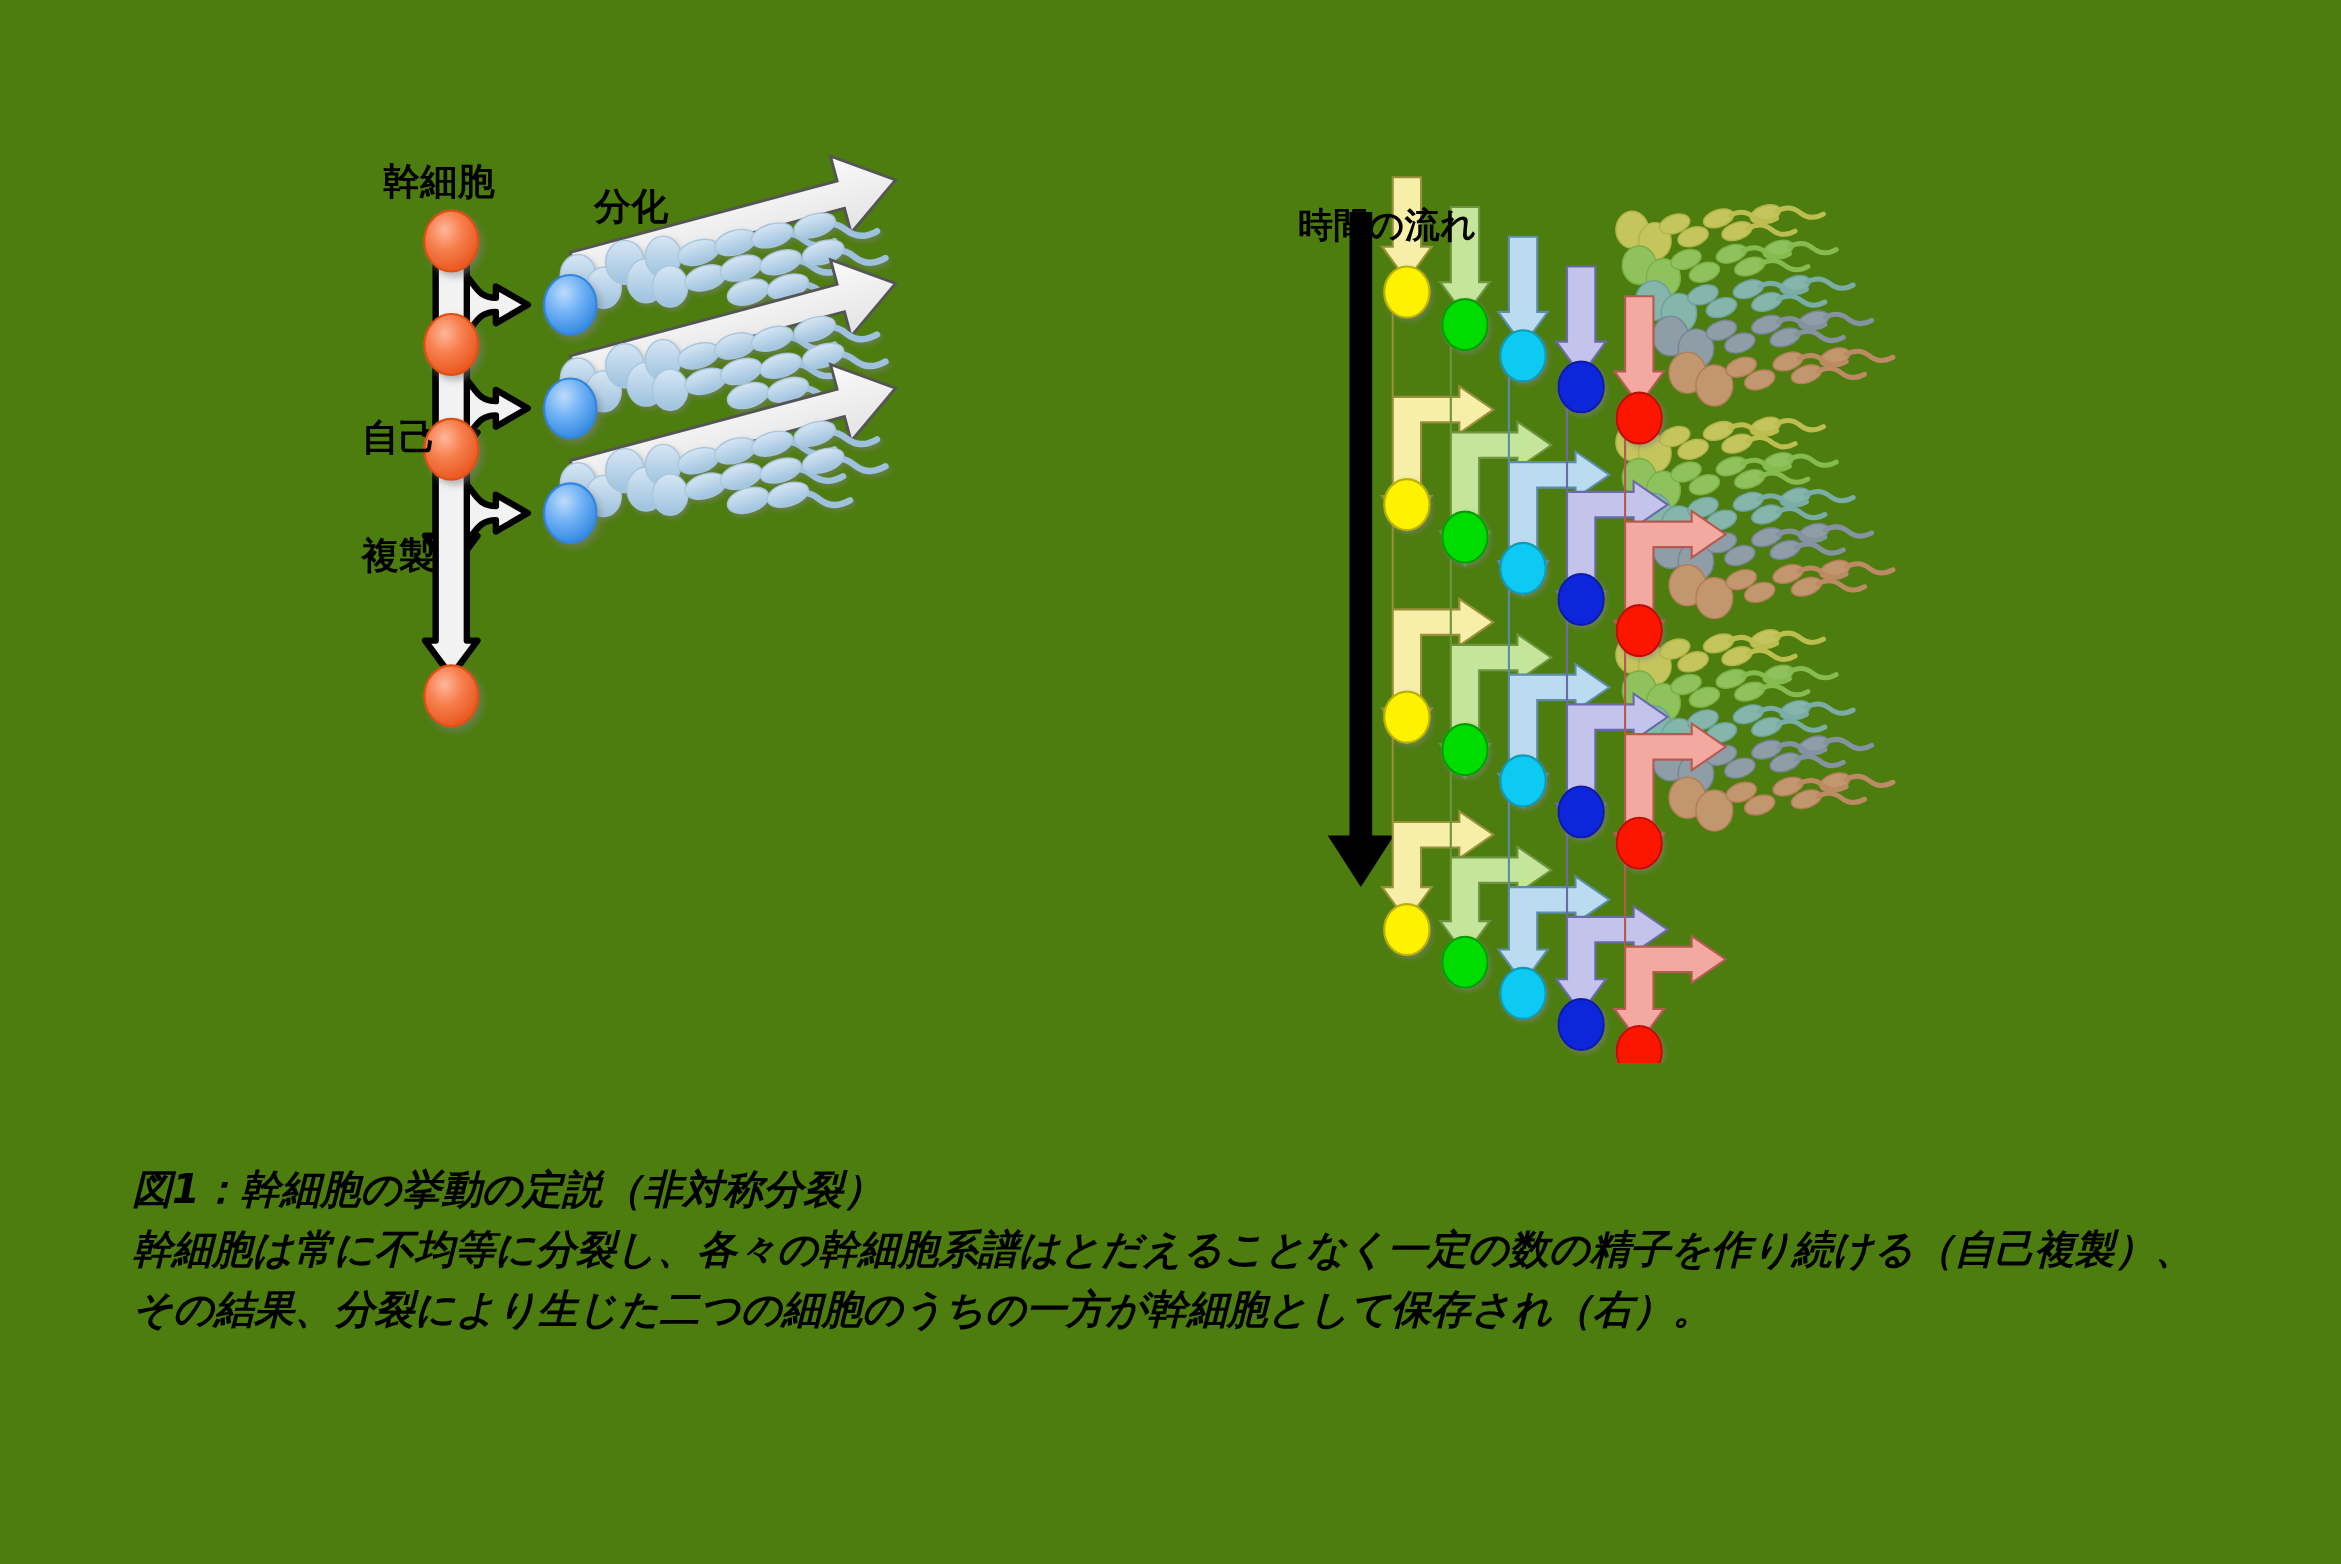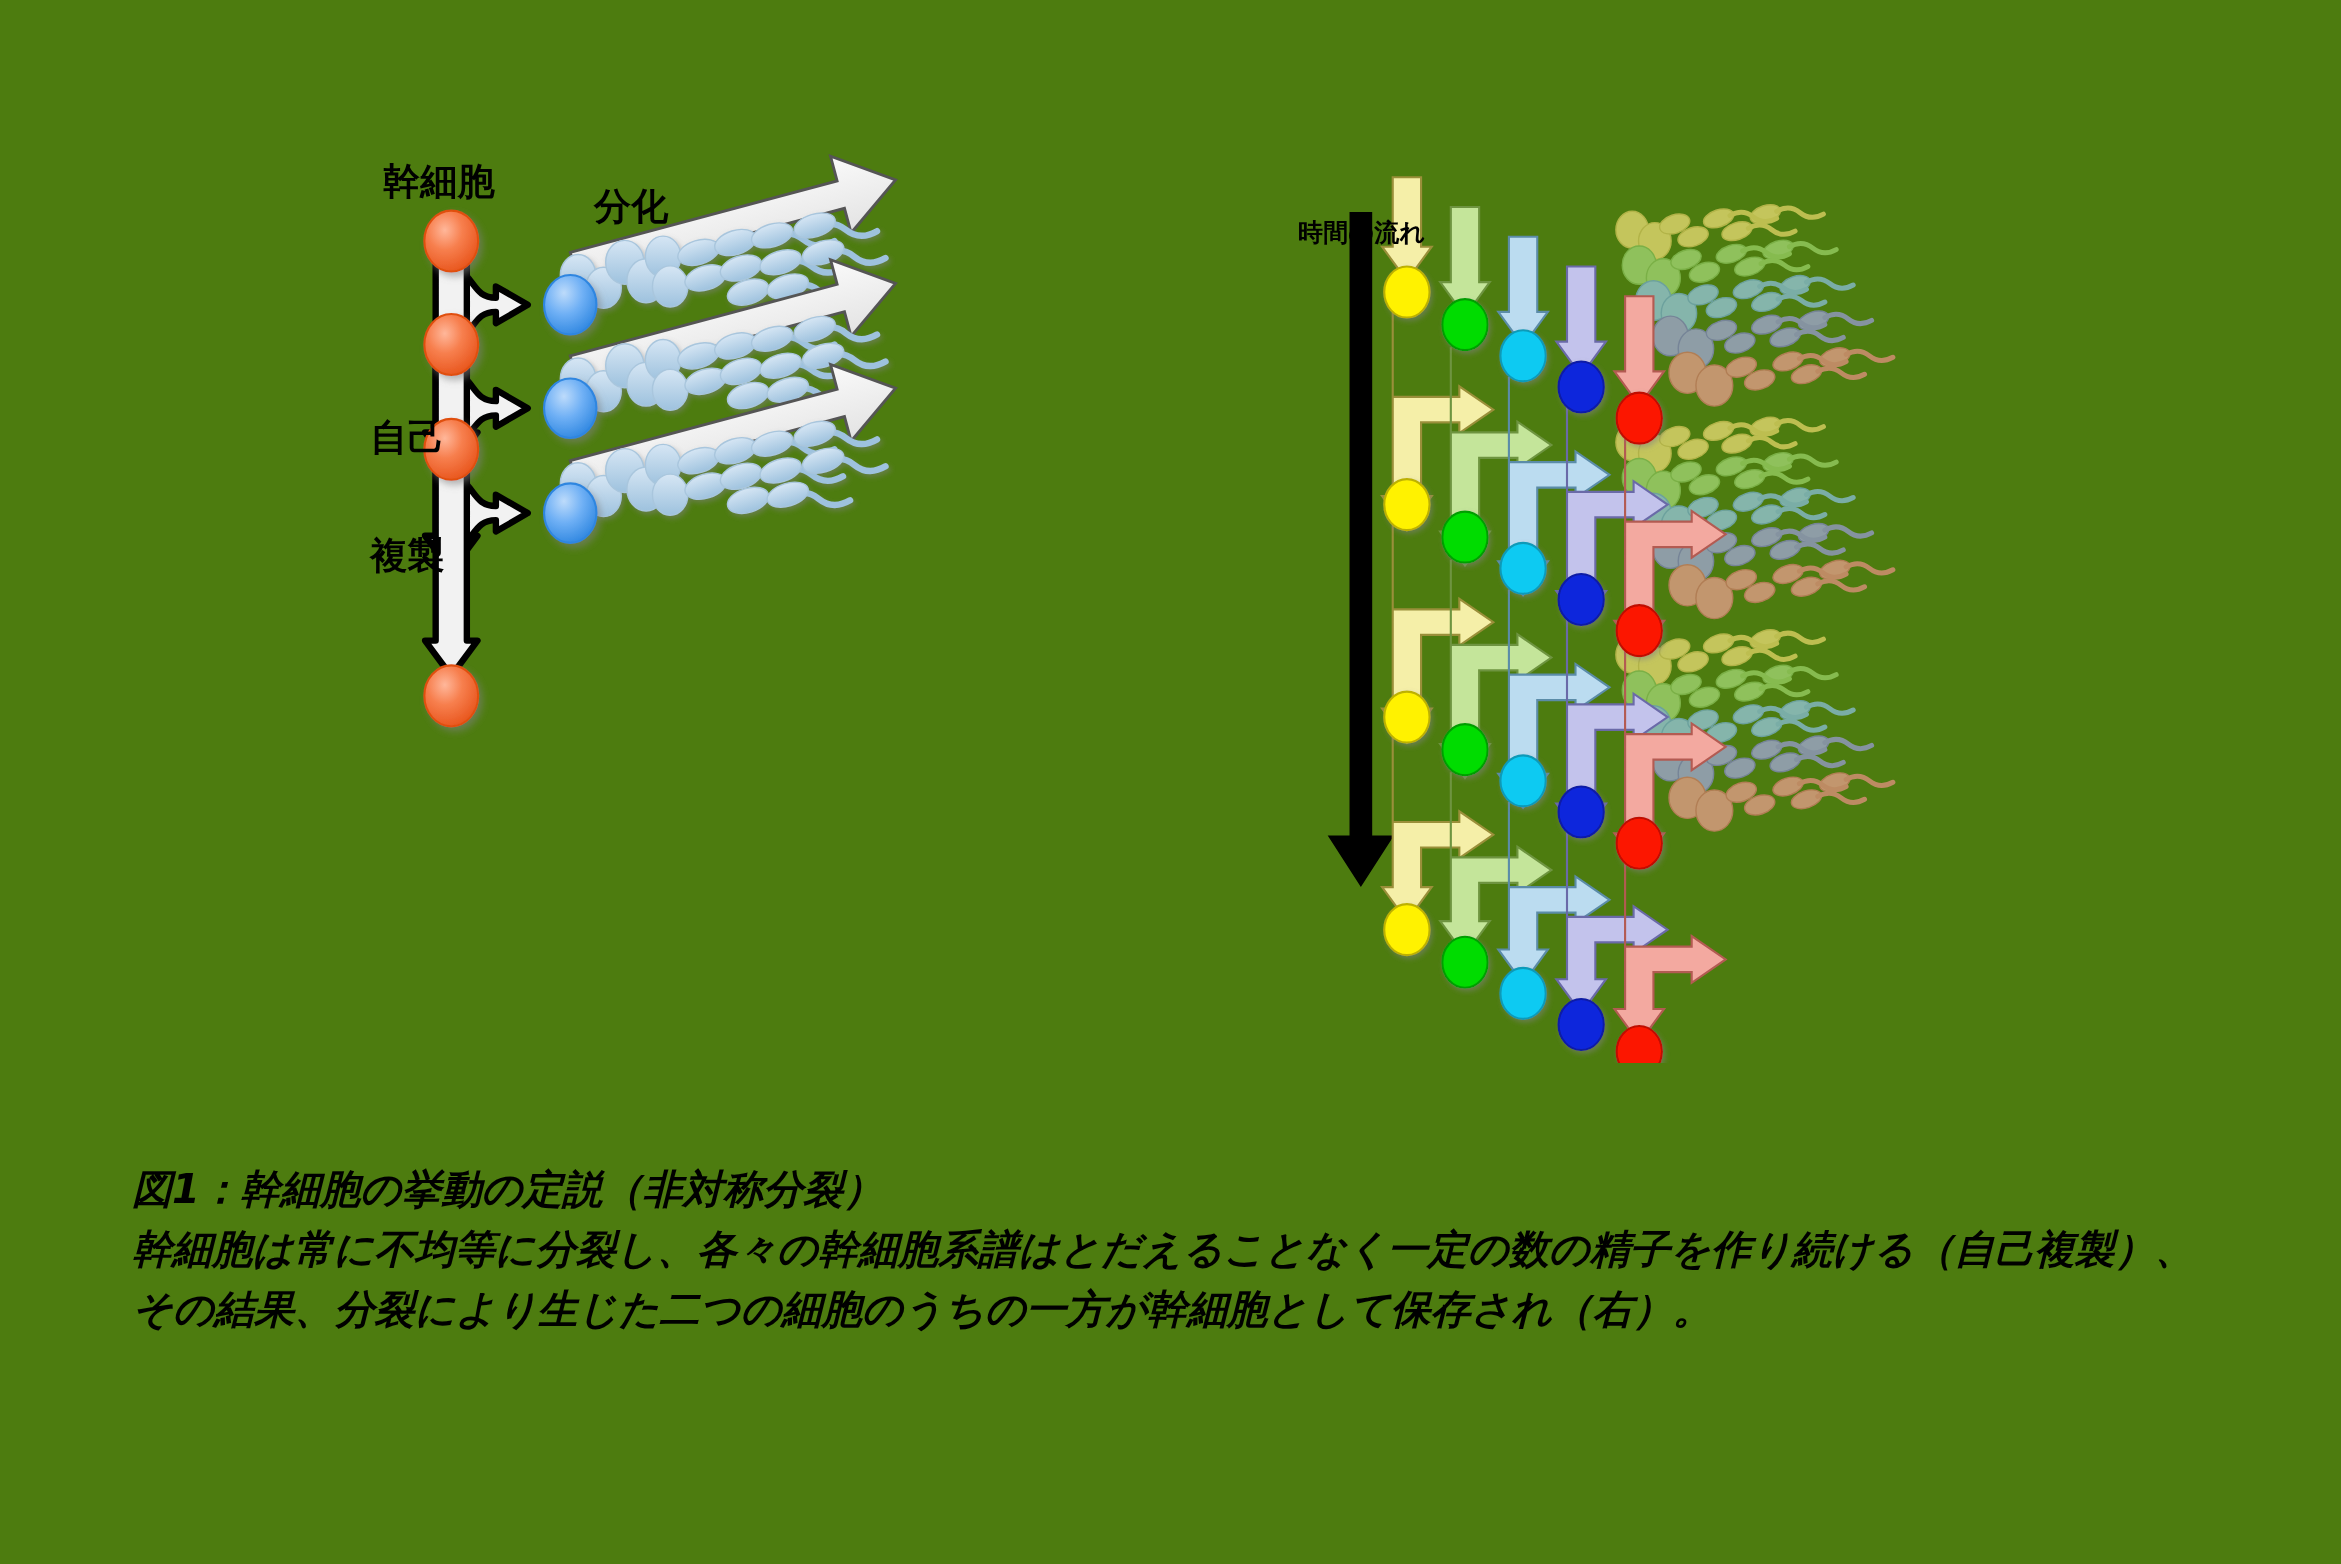--- a/index.html
+++ b/index.html
@@ -16,25 +16,25 @@
 
   
   .jp-label{
     font-family:"DejaVu Sans","Liberation Sans",sans-serif;
     font-weight:bold;color:#000;white-space:pre;
     letter-spacing:0.01em;
   }
   .label-stem{font-size:37px;left:383px;top:157px;}
   .label-diff{font-size:37px;left:594px;top:182px;}
   .label-self{
-    font-size:37px;left:317px;top:340px;
-    line-height:1.06;text-align:right;width:128px;
+    font-size:37px;left:335px;top:340px;
+    line-height:1.06;text-align:center;width:128px;
   }
   .label-time{
-    font-size:25px;left:1298px;top:220px;
+    font-size:35px;left:1298px;top:207px;
     width:40px;line-height:1.04;text-align:center;
     word-break:break-all;
   }
 
   
   #caption{
     position:absolute;left:132px;top:1159px;width:2125px;
     font-family:"DejaVu Sans","Liberation Sans",sans-serif;
     font-size:40px;font-weight:bold;color:#000;
     line-height:1.50;letter-spacing:0.002em;font-style:italic;

